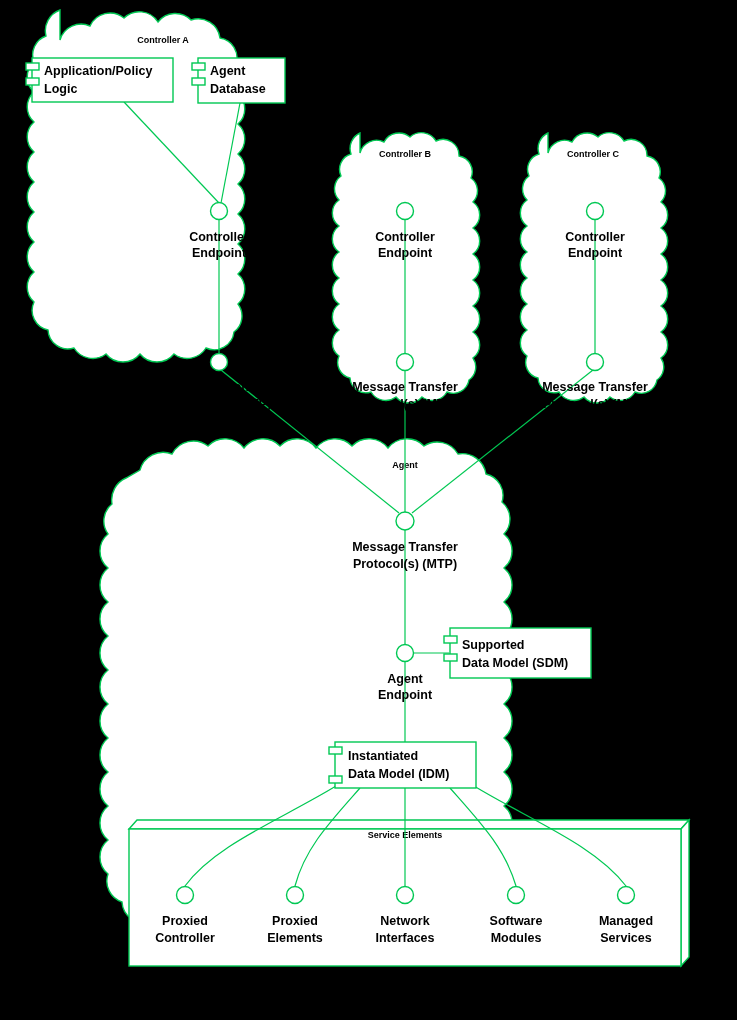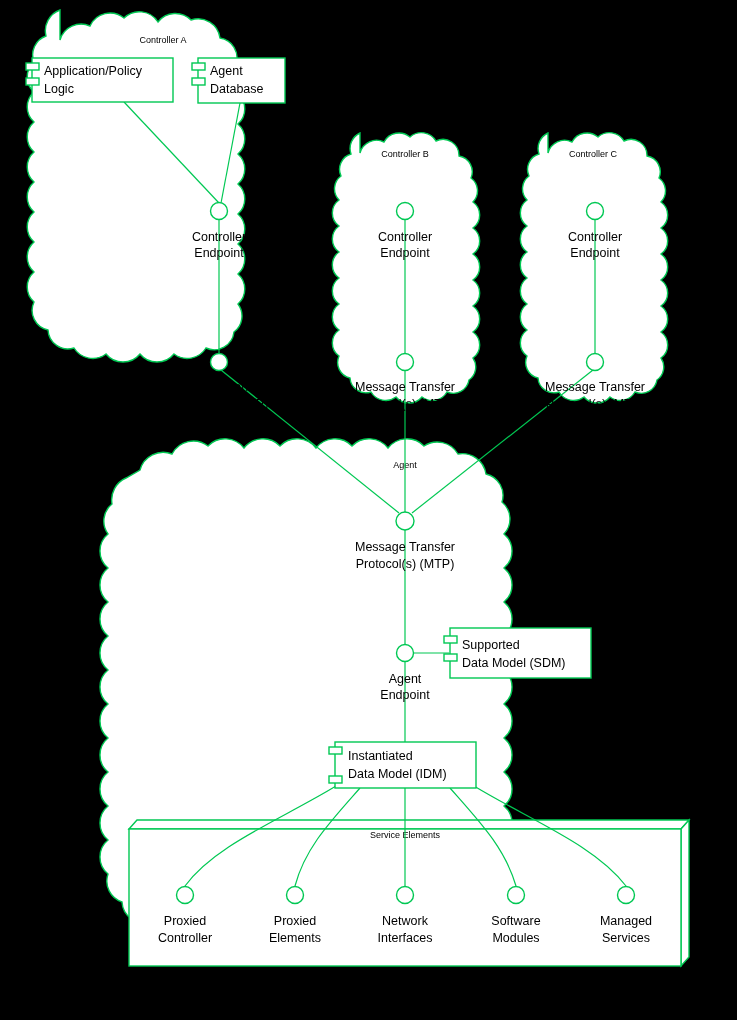--- a/index.html
+++ b/index.html
@@ -12,20 +12,21 @@
     height: 1020px;
     position: relative;
     font-family: "Liberation Sans", sans-serif;
     overflow: hidden;
   }
   #diagram-root {
     position: absolute;
     left: 0; top: 0;
     width: 737px;
     height: 876px;
+    font-weight: bold;
   }
   svg#diagram-svg {
     position: absolute;
     left: 0; top: 0;
     width: 737px;
     height: 1020px;
     display: block;
   }
   .cloud-shape {
     fill: #ffffff;

